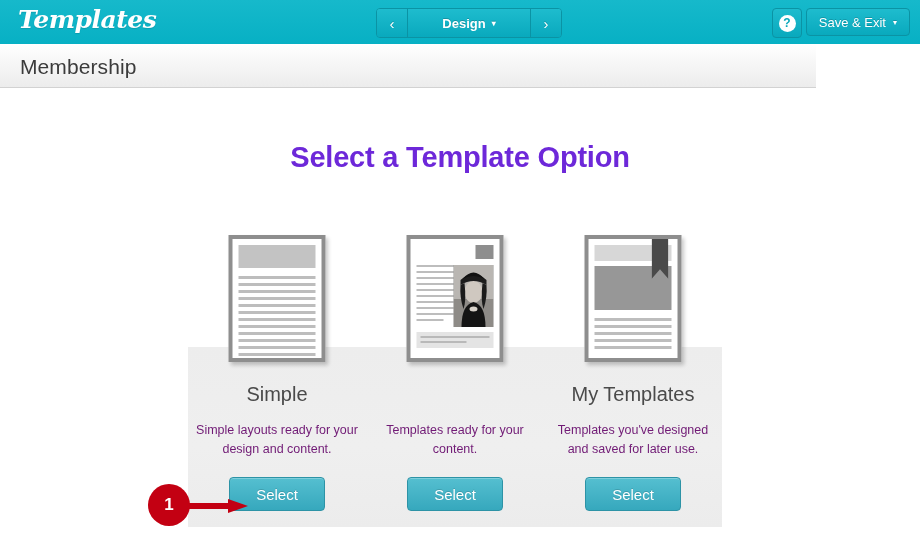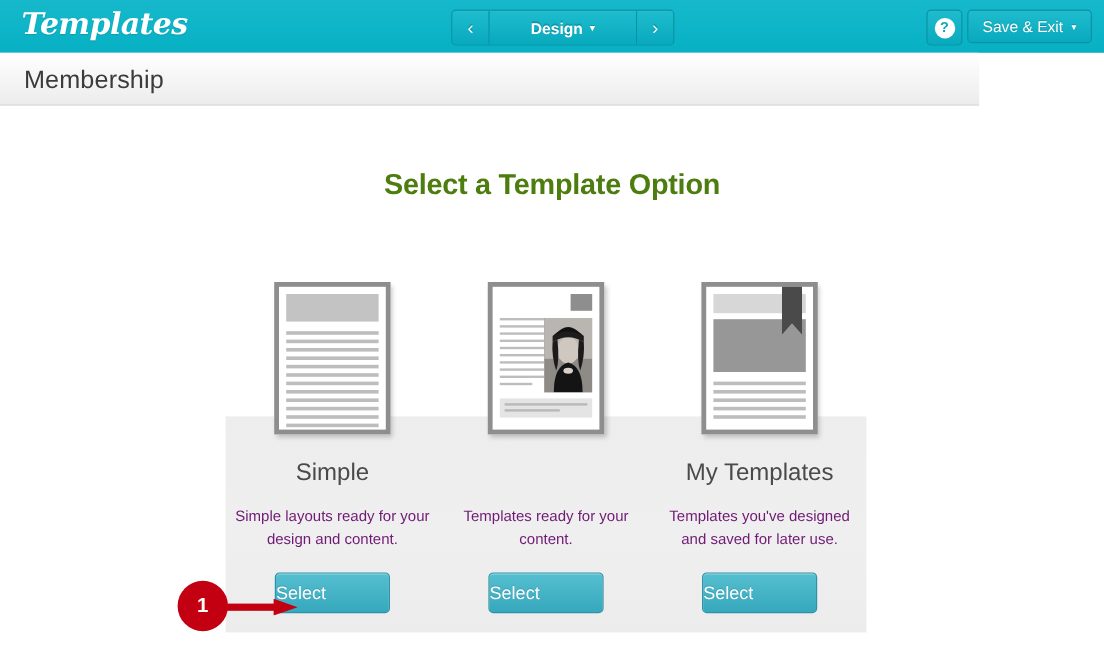--- a/index.html
+++ b/index.html
@@ -148,23 +148,23 @@
     left: 0; top: 89px;
     width: 920px;
     height: 456px;
     background: #ffffff;
   }
   .page-title {
     position: absolute;
     left: 0; top: 52px;
     width: 920px;
     text-align: center;
-    font-size: 24px;
+    font-size: 29px;
     font-weight: bold;
-    color: #4d7c0f;
+    color: #6d28d9;
     letter-spacing: -0.2px;
   }
 
   
   .stage {
     position: absolute;
     left: 188px;
     top: 258px;
     width: 534px;
     height: 180px;
@@ -306,21 +306,21 @@
     width: 96px;
     height: 34px;
     box-sizing: border-box;
     border: 1px solid #2d93a6;
     border-radius: 4px;
     background: linear-gradient(#55bfd0, #36a8bd);
     color: #ffffff;
     font-size: 15px;
     display: flex;
     align-items: center;
-    justify-content: flex-start;
+    justify-content: center;
     cursor: pointer;
     text-shadow: 0 -1px 0 rgba(0,0,0,0.15);
     box-shadow: 0 1px 0 rgba(255,255,255,0.25) inset;
   }
 
   
   .annotation {
     position: absolute;
     left: 148px;
     top: 483px;

